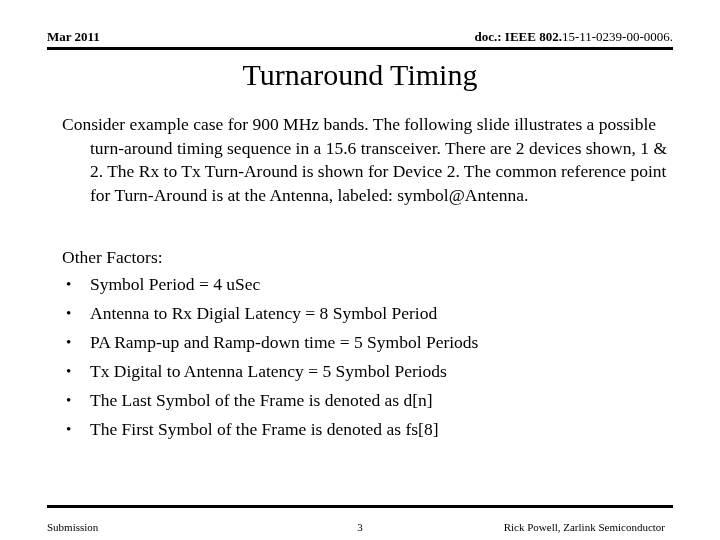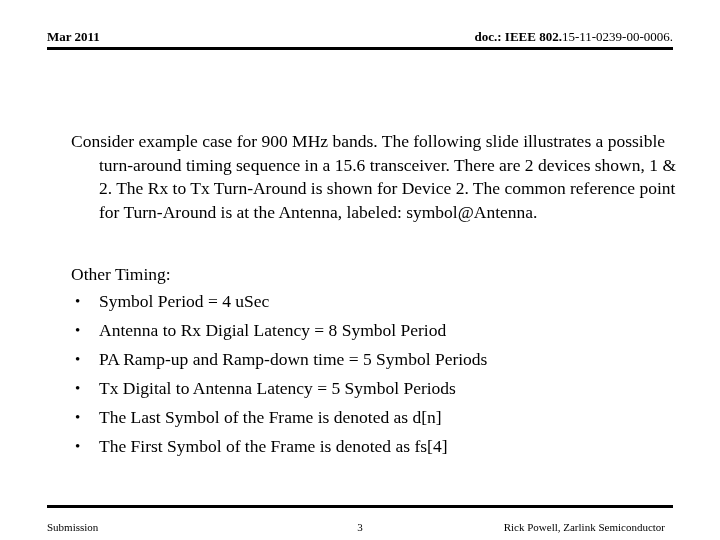--- a/index.html
+++ b/index.html
@@ -70,23 +70,22 @@
     text-align: center;
     font-size: 30px;
     line-height: 38px;
     white-space: nowrap;
   }
 
   
   .body-area {
     position: absolute;
     left: 62px;
-    top: 130px;
+    top: 113px;
     width: 612px;
-    margin-left: 9px;
   }
 
   .para {
     font-size: 17.5px;
     line-height: 23.5px;
     text-indent: 0;
     padding-left: 28px;
     margin: 0;
   }
   .para > .first-line-pull {
@@ -167,28 +166,29 @@
 <body>
 
 <div class="slide">
 
   <div class="header">
     <span class="header-date">Mar 2011</span>
     <span class="header-doc"><span class="doc-bold">doc.: IEEE 802.</span><span>15-11-0239-00-0006.</span></span>
   </div>
   <div class="header-rule"></div>
 
+  <div class="slide-title">Turnaround Timing</div>
 
   <div class="body-area">
 
     <p class="para"><span class="first-line-pull">Consider example case for 900 MHz bands.  The following slide illustrates a possible turn-around timing sequence in a 15.6 transceiver.  There are 2 devices shown, 1 &amp; 2.  The Rx to Tx Turn-Around is shown for Device 2.  The common reference point for Turn-Around is at the Antenna, labeled: symbol@Antenna.</span></p>
 
     <div class="spacer-block"></div>
 
-    <p class="other-factors">Other Timing:</p>
+    <p class="other-factors">Other Factors:</p>
 
     <ul class="bullet-list">
       <li class="bullet-item">
         <span class="bullet-marker">•</span>
         <span>Symbol Period = 4 uSec</span>
       </li>
       <li class="bullet-item">
         <span class="bullet-marker">•</span>
         <span>Antenna to Rx Digial Latency = 8 Symbol Period</span>
       </li>
@@ -199,21 +199,21 @@
       <li class="bullet-item">
         <span class="bullet-marker">•</span>
         <span>Tx Digital to Antenna Latency = 5 Symbol Periods</span>
       </li>
       <li class="bullet-item">
         <span class="bullet-marker">•</span>
         <span>The Last Symbol of the Frame is denoted as d[n]</span>
       </li>
       <li class="bullet-item">
         <span class="bullet-marker">•</span>
-        <span>The First Symbol of the Frame is denoted as fs[4]</span>
+        <span>The First Symbol of the Frame is denoted as fs[8]</span>
       </li>
     </ul>
 
   </div>
 
   <div class="footer-rule"></div>
   <div class="footer">
     <span class="footer-left">Submission</span>
     <span class="footer-center">3</span>
     <span class="footer-right">Rick Powell, Zarlink Semiconductor</span>

